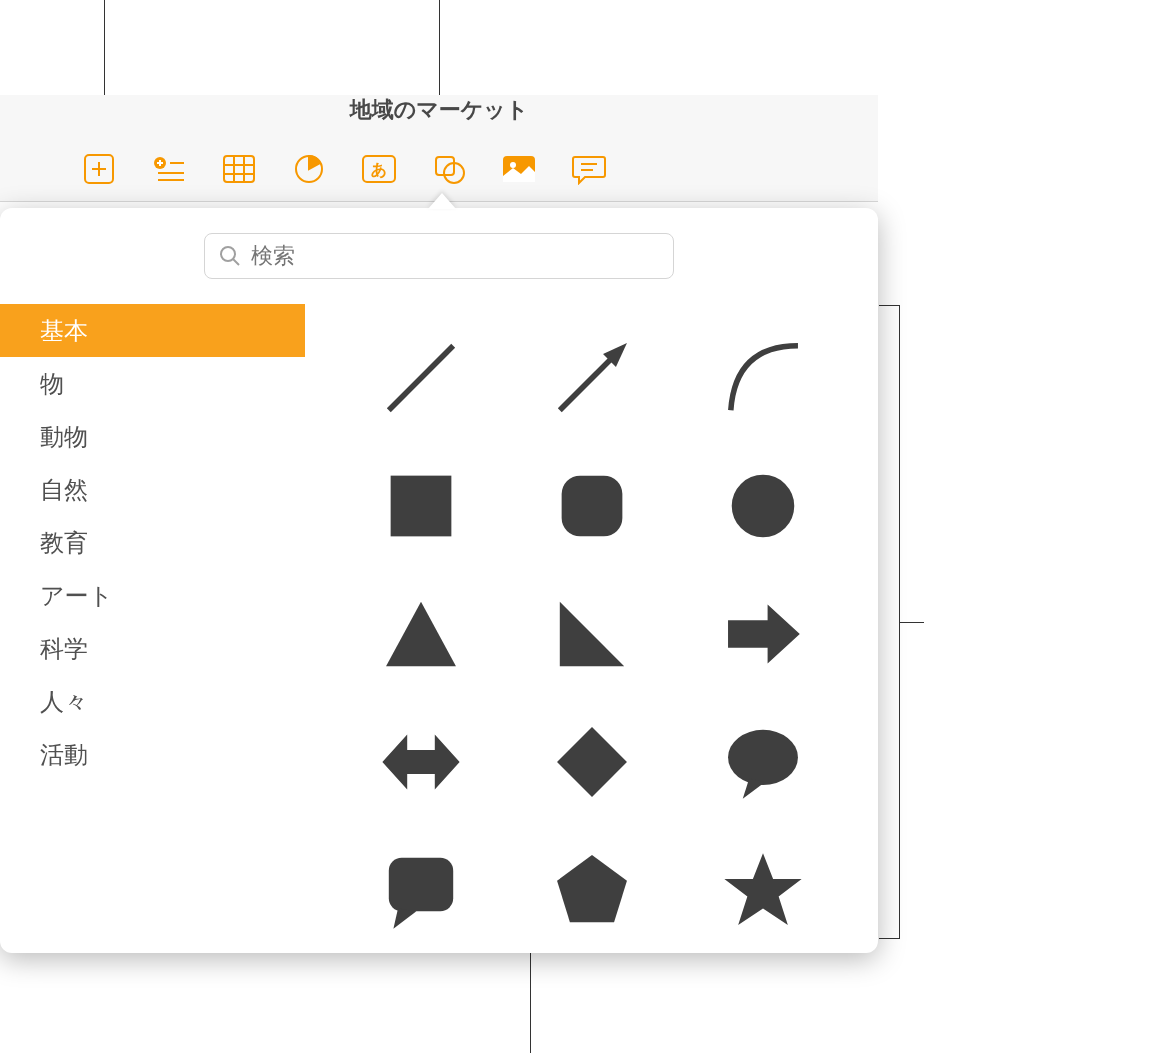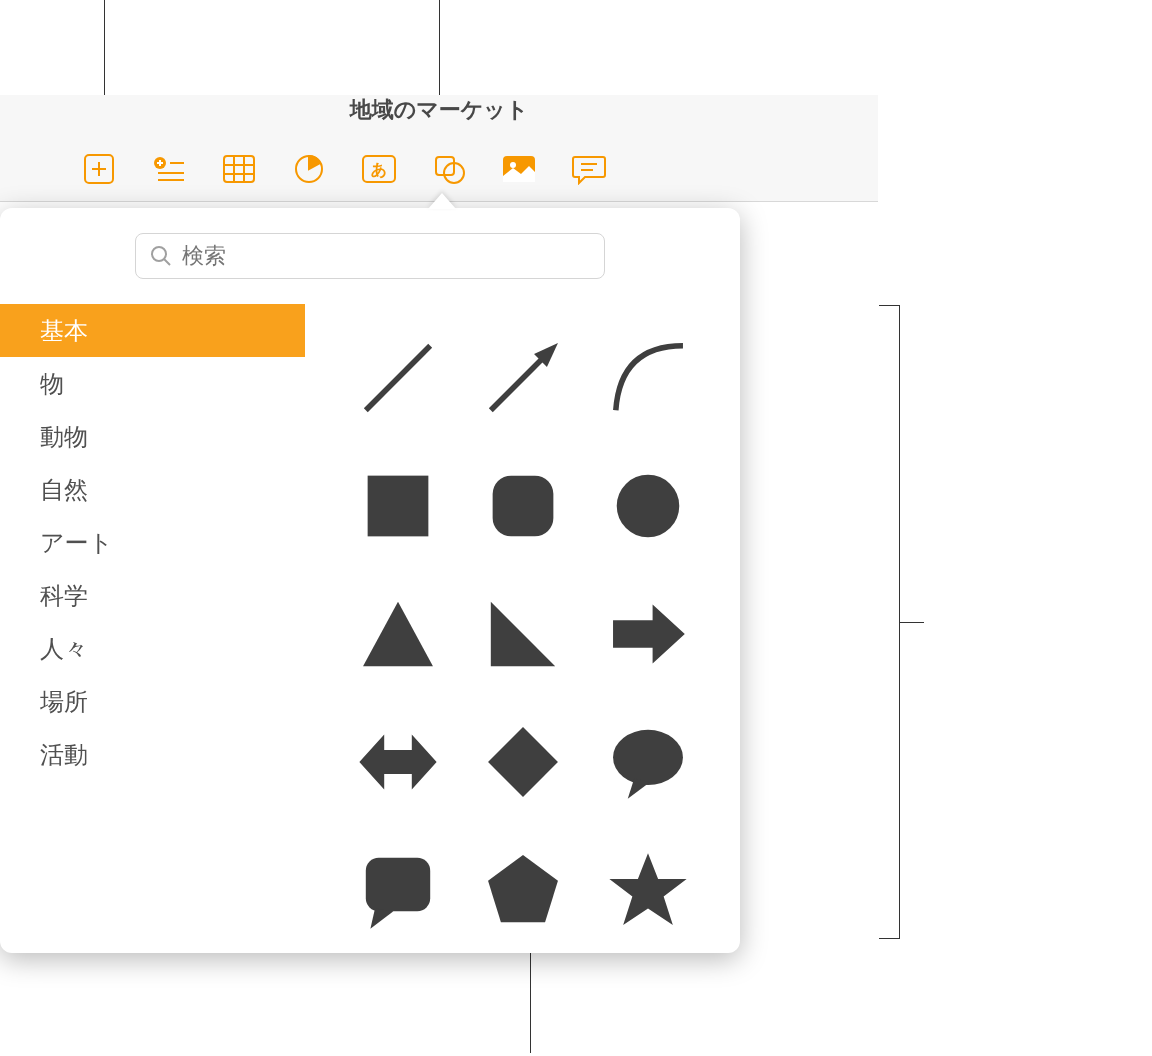--- a/index.html
+++ b/index.html
@@ -109,21 +109,21 @@
       border-left: 14px solid transparent;
       border-right: 14px solid transparent;
       border-bottom: 16px solid #fff;
       filter: drop-shadow(0 -2px 2px rgba(0,0,0,0.12));
       z-index: 5;
     }
     .popover {
       position: absolute;
       top: 208px;
       left: 0;
-      width: 740px;
+      width: 878px;
       height: 745px;
       background: #fff;
       box-shadow: 0 6px 28px rgba(0,0,0,0.28);
       border-radius: 12px;
       display: flex;
       flex-direction: column;
       z-index: 4;
     }
     .search-row {
       height: 96px;
@@ -309,30 +309,30 @@
       <div class="sidebar-item">
           <span>物</span>
         </div>
       <div class="sidebar-item">
           <span>動物</span>
         </div>
       <div class="sidebar-item">
           <span>自然</span>
         </div>
       <div class="sidebar-item">
+          <span>教育</span>
+        </div>
+      <div class="sidebar-item">
           <span>アート</span>
         </div>
       <div class="sidebar-item">
           <span>科学</span>
         </div>
       <div class="sidebar-item">
           <span>人々</span>
-        </div>
-      <div class="sidebar-item">
-          <span>場所</span>
         </div>
       <div class="sidebar-item">
           <span>活動</span>
         </div>
     </div>
 
     <div class="shapes-grid">
       <div class="shape-cell">
         <svg viewBox="0 0 100 100">
             <line class="shape-stroke" x1="15" y1="85" x2="85" y2="15" stroke-width="6"></line>

